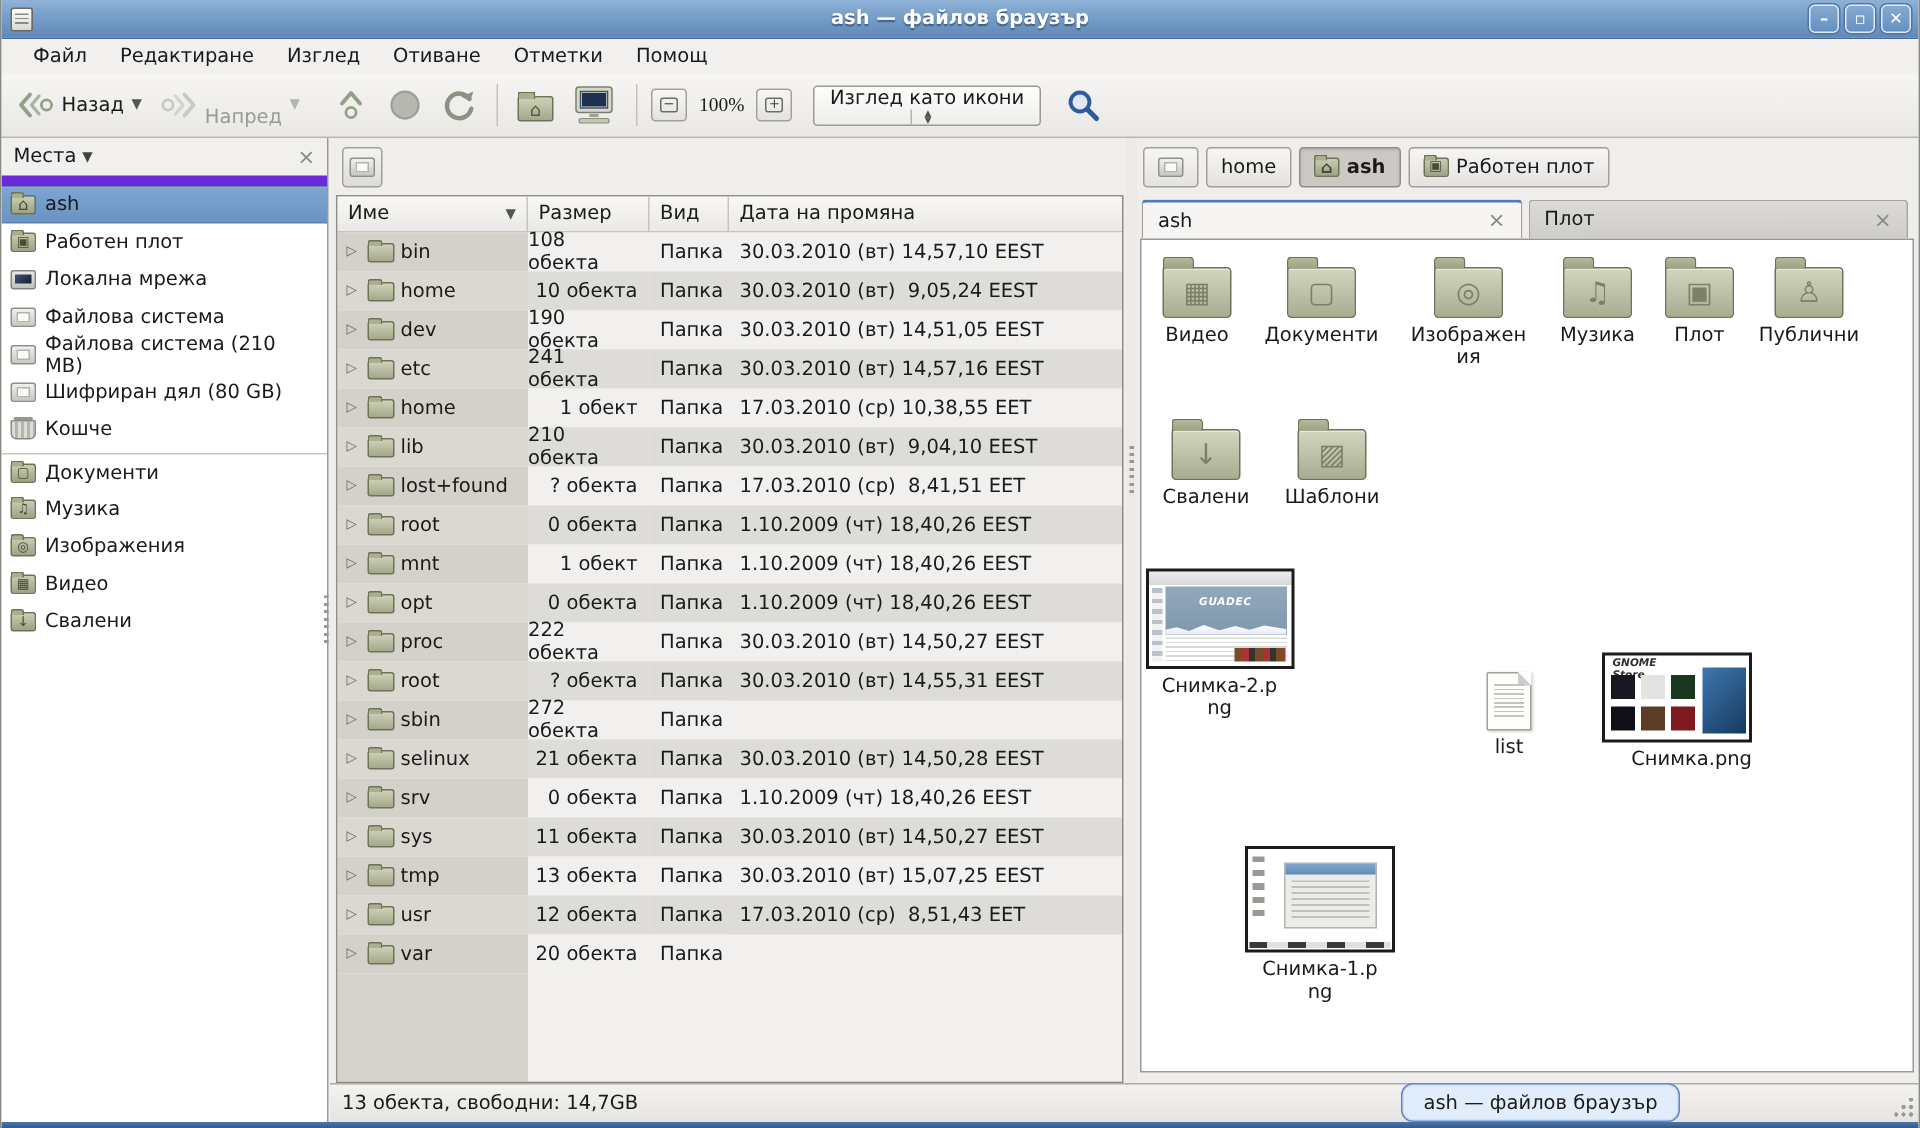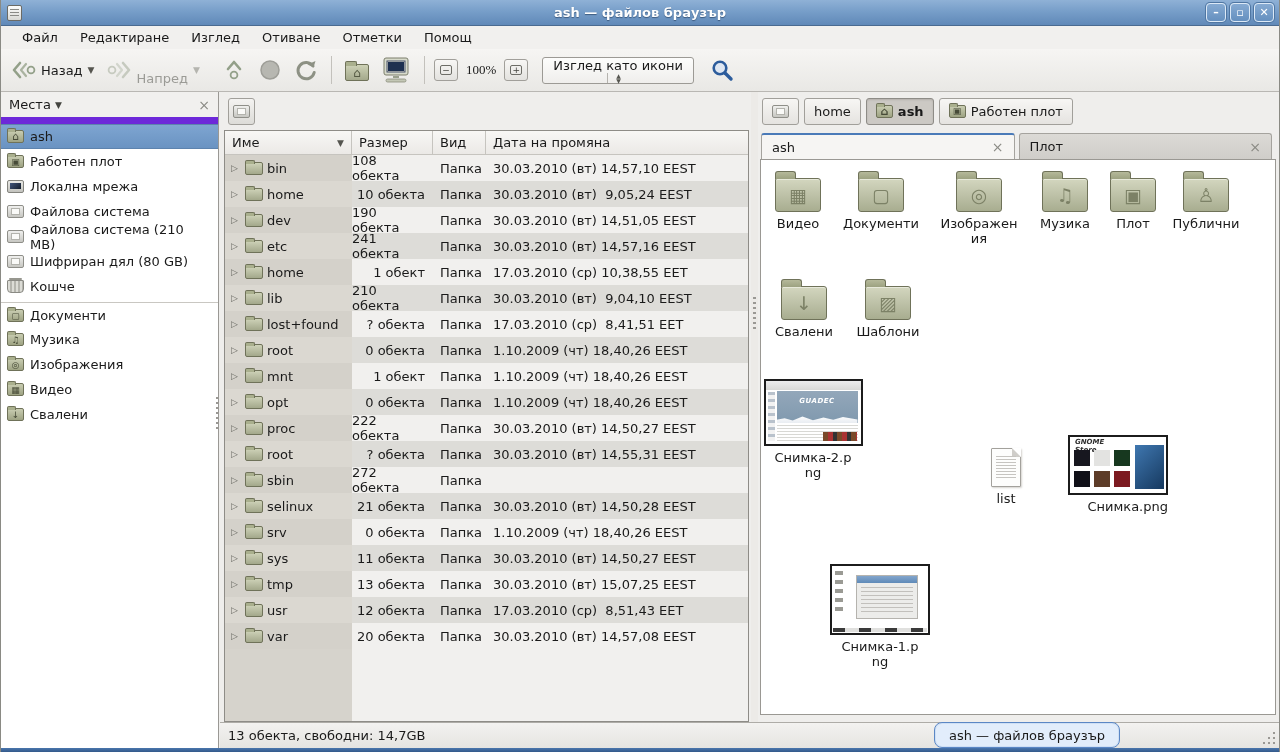--- a/index.html
+++ b/index.html
@@ -566,21 +566,20 @@
         </div>
 
         <div class="trow">
           <span class="cell name">
             <span class="expander">▷</span>
             <span class="tree-ficon"></span>
             <span class="fname">var</span>
           </span>
           <span class="cell size">20 обекта</span>
           <span class="cell type">Папка</span>
-          <span class="cell date">30.03.2010 (вт) 14,57,08 EEST</span>
         </div>
 
       <div class="tree-tail"></div>
     </div>
   </div>
 
   <div class="splitter"></div>
 
   <div class="right-panel">
     <div class="crumbs">

